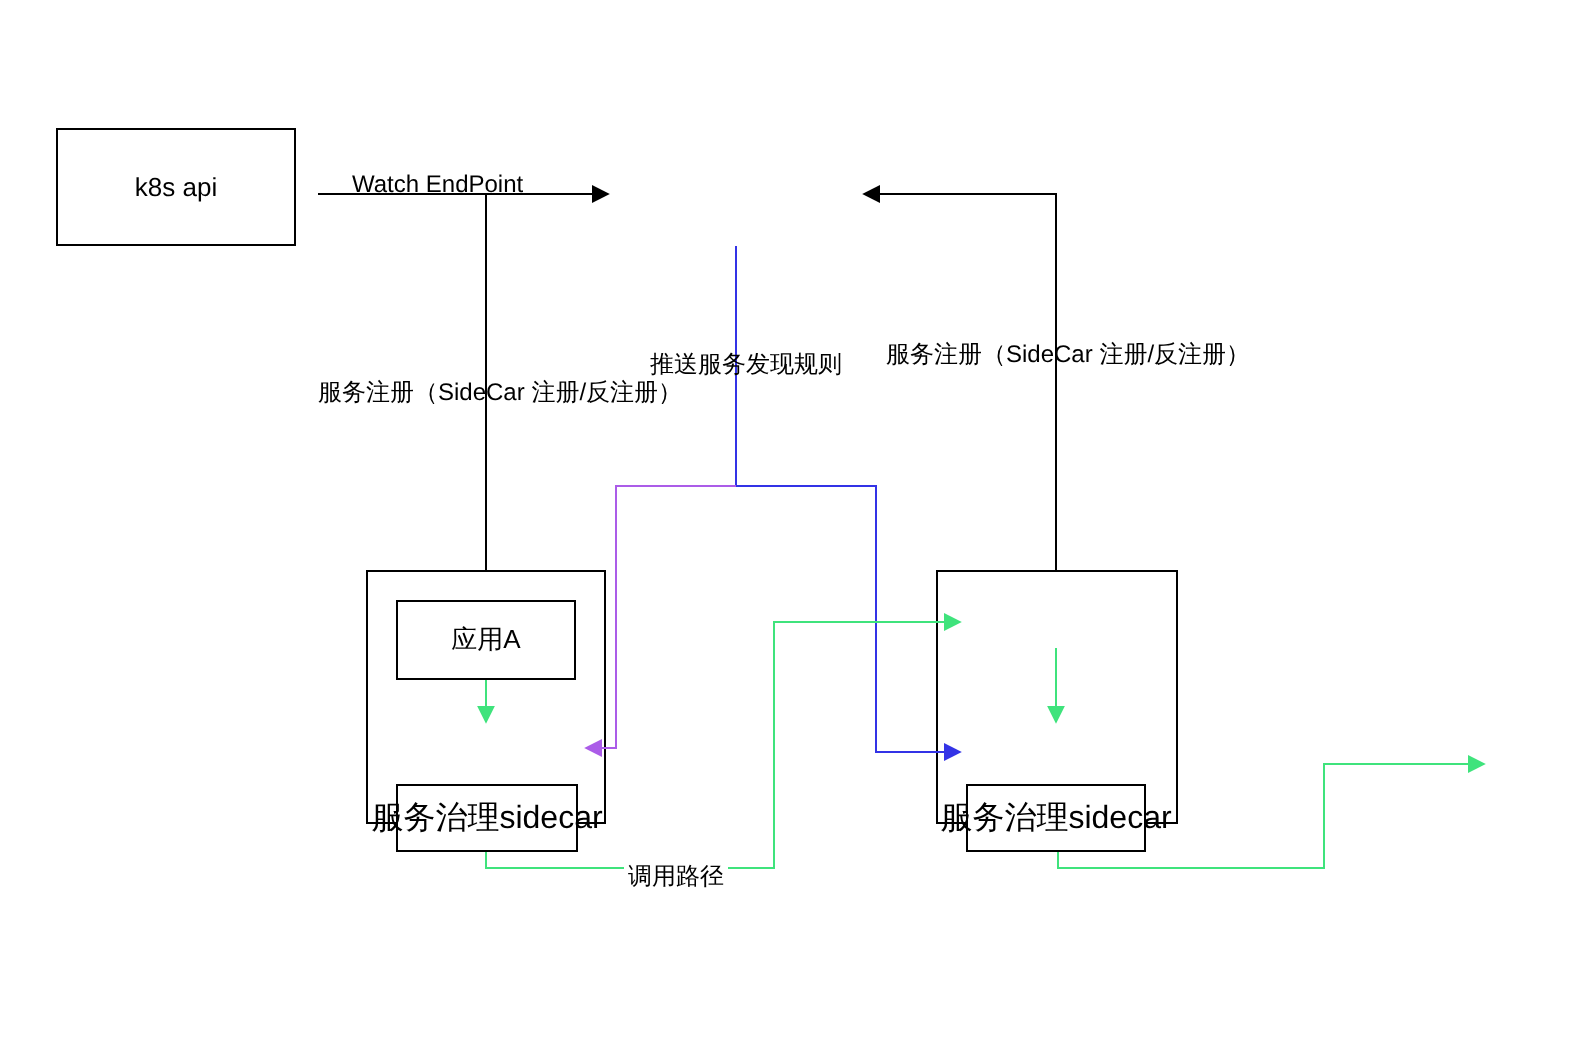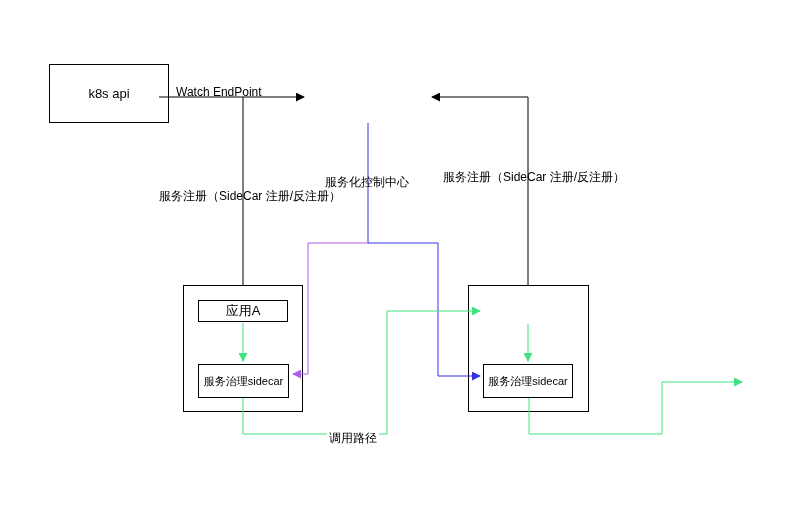--- a/index.html
+++ b/index.html
@@ -52,24 +52,24 @@
     position: absolute;
     font-size: 12px;
     color: #000000;
     white-space: nowrap;
     z-index: 4;
     text-align: center;
   }
   .edge-label.bg {
     background: #ffffff;
     padding: 0 2px;
-    margin-left: 15px;
   }
   .sidecar-label {
-    font-size: 11px;
+    font-size: 16px;
+    margin-top: 28px;
   }
 </style>
 </head>
 <body>
 
 <div id="canvas">
 
   <svg id="edges" viewBox="0 0 785 532" xmlns="http://www.w3.org/2000/svg">
     <defs>
       <marker id="arrow-black" viewBox="0 0 10 10" refX="9" refY="5" markerWidth="9" markerHeight="9" orient="auto-start-reverse">
@@ -98,41 +98,41 @@
 
     <polyline points="243,323 243,361" fill="none" stroke-width="1" marker-end="url(#arrow-green)" stroke="#3fe37c"></polyline>
 
     <polyline points="528,324 528,361" fill="none" stroke-width="1" marker-end="url(#arrow-green)" stroke="#3fe37c"></polyline>
 
     <polyline points="243,398 243,434 387,434 387,311 480,311" fill="none" stroke-width="1" marker-end="url(#arrow-green)" stroke="#3fe37c"></polyline>
 
     <polyline points="529,398 529,434 662,434 662,382 742,382" fill="none" stroke-width="1" marker-end="url(#arrow-green)" stroke="#3fe37c"></polyline>
   </svg>
 
-  <div class="node" style="left:49px; top:64px; width:120px; height:59px;">
+  <div class="node" style="left:28px; top:64px; width:120px; height:59px;">
     <span>k8s api</span>
   </div>
 
 
   <div class="container-node" style="left:183px; top:285px; width:120px; height:127px;"></div>
-  <div class="node inner-node" style="left:198px; top:300px; width:90px; height:22px;">
+  <div class="node inner-node" style="left:198px; top:300px; width:90px; height:40px;">
     <span>应用A</span>
   </div>
   <div class="node inner-node sidecar-label" style="left:198px; top:364px; width:91px; height:34px;">
     <span>服务治理sidecar</span>
   </div>
 
   <div class="container-node" style="left:468px; top:285px; width:121px; height:127px;"></div>
   <div class="node inner-node sidecar-label" style="left:483px; top:364px; width:90px; height:34px;">
     <span>服务治理sidecar</span>
   </div>
 
   <div class="edge-label" style="left:176px; top:85px;">Watch EndPoint</div>
 
   <div class="edge-label" style="left:159px; top:188px;">服务注册（SideCar 注册/反注册）</div>
 
-  <div class="edge-label" style="left:325px; top:174px;">服务化控制中心</div>
+  <div class="edge-label" style="left:325px; top:174px;">推送服务发现规则</div>
 
   <div class="edge-label" style="left:443px; top:169px;">服务注册（SideCar 注册/反注册）</div>
 
   <div class="edge-label bg" style="left:312px; top:430px;">调用路径</div>
 
 </div>
 
 </body></html>

